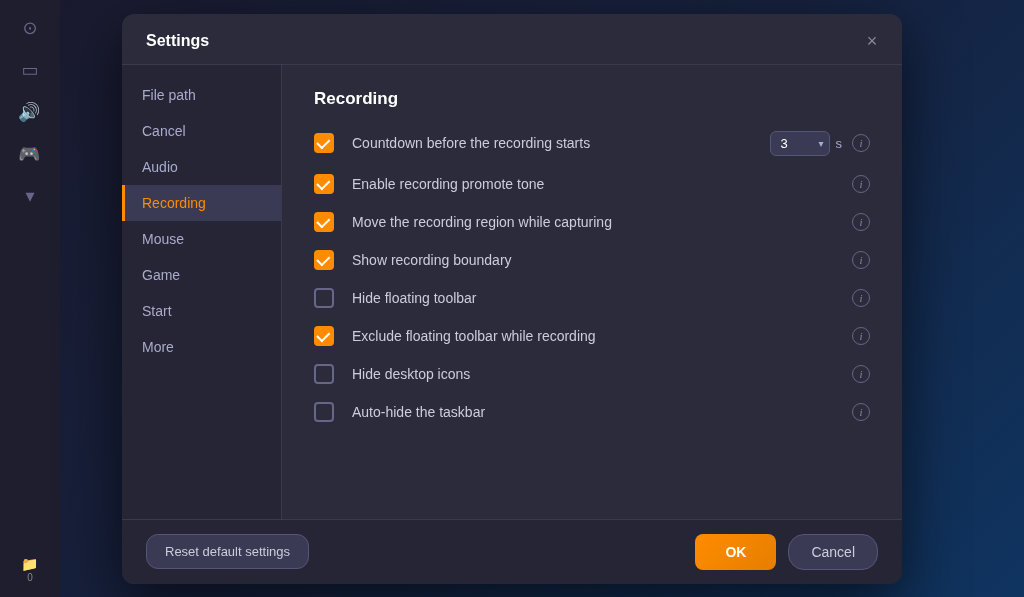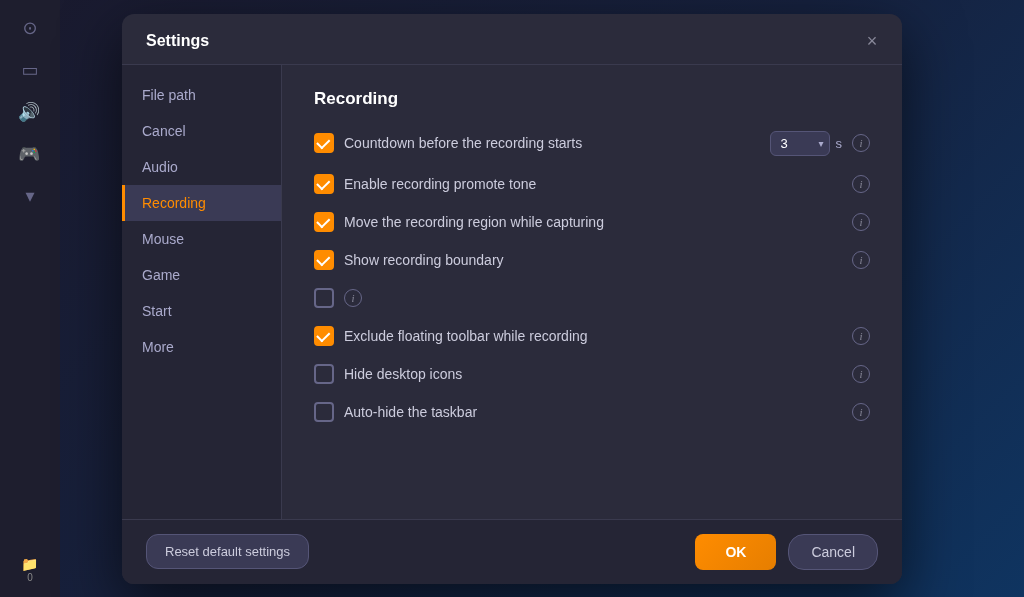--- a/index.html
+++ b/index.html
@@ -147,20 +147,21 @@
       height: 6px;
       border-left: 2px solid #fff;
       border-bottom: 2px solid #fff;
       transform: rotate(-45deg) translateY(-1px);
     }
 
     .setting-label {
       color: #ccccdd;
       font-size: 14px;
       flex: 1;
+      margin-left: 8px;
     }
 
     .info-icon {
       width: 18px;
       height: 18px;
       border-radius: 50%;
       border: 1.5px solid #666688;
       color: #888899;
       font-size: 11px;
       font-style: italic;
@@ -410,20 +411,21 @@
           </div>
           <span class="setting-label">Show recording boundary</span>
           <div class="info-icon">i</div>
         </div>
 
         <div class="setting-row">
           <div class="checkbox-wrapper">
             <input type="checkbox" style="">
             <div class="checkbox-custom"></div>
           </div>
+          <span class="setting-label">Hide floating toolbar</span>
           <div class="info-icon">i</div>
         </div>
 
         <div class="setting-row">
           <div class="checkbox-wrapper">
             <input type="checkbox" checked="" style="">
             <div class="checkbox-custom checked"></div>
           </div>
           <span class="setting-label">Exclude floating toolbar while recording</span>
           <div class="info-icon">i</div>

